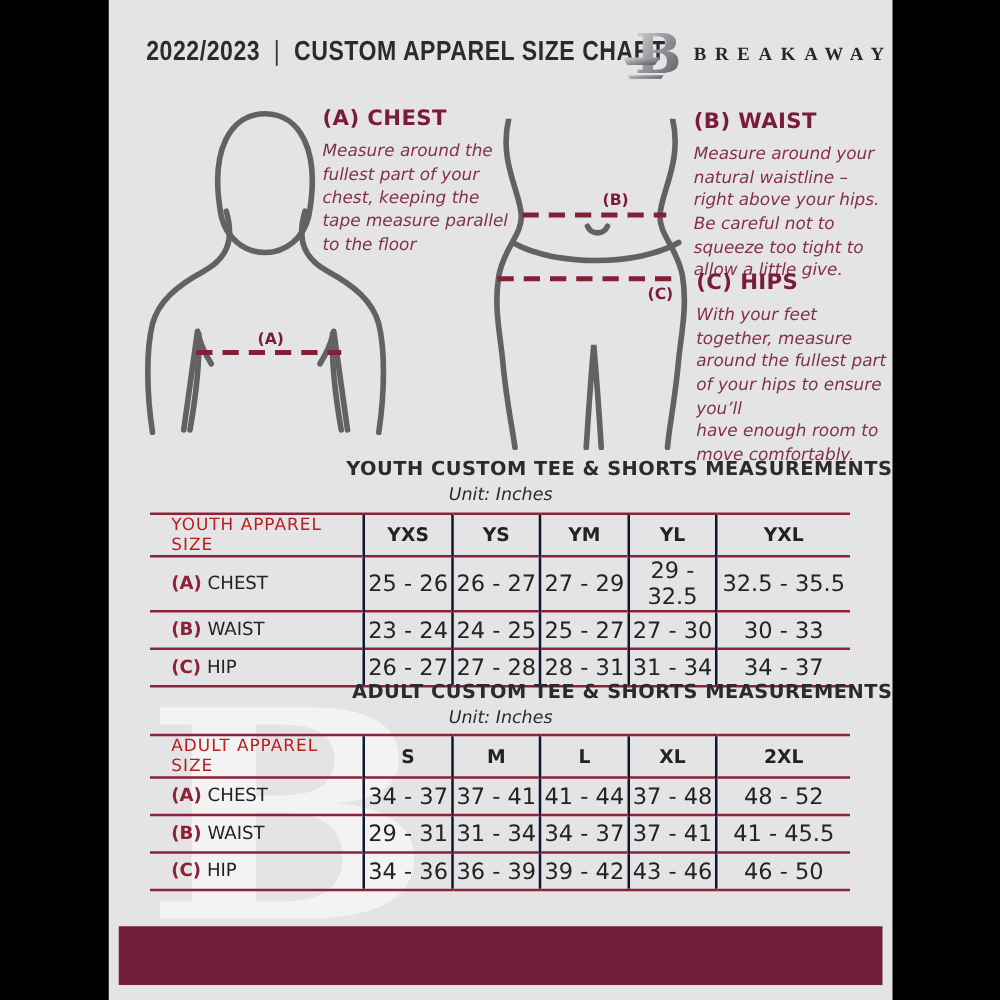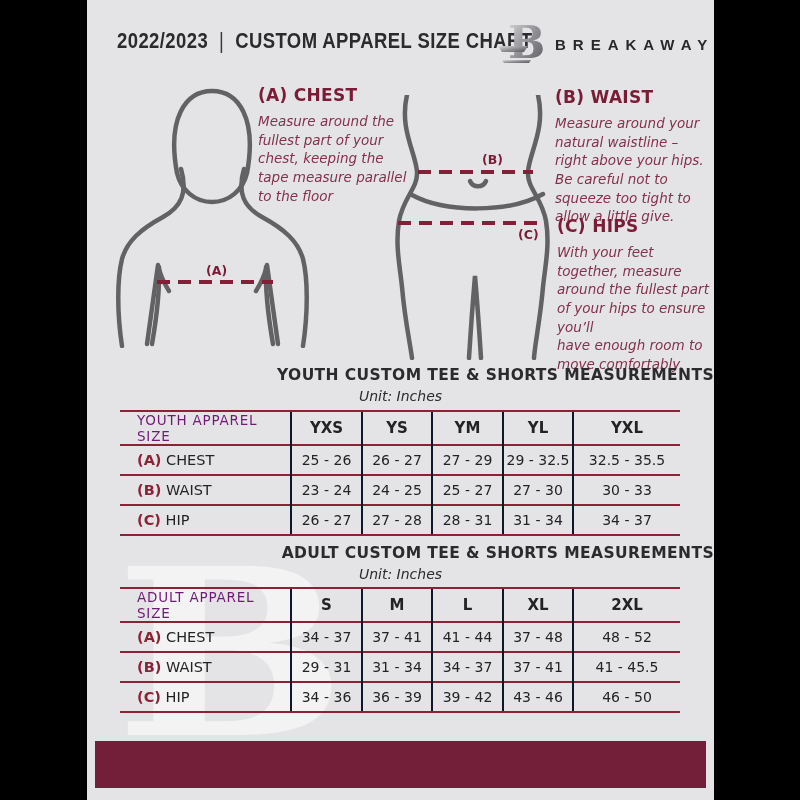--- a/index.html
+++ b/index.html
@@ -6,21 +6,21 @@
   body { background:#000; font-family:"DejaVu Sans", sans-serif; }
   .stage { position:relative; width:800px; height:800px; background:#000; overflow:hidden; }
   .page  { position:absolute; left:87px; top:0; width:627px; height:800px; background:#e4e4e6; overflow:hidden; }
 
   
   .hdr-left { position:absolute; left:30px; top:28px; white-space:nowrap;
               font-family:"Liberation Sans", sans-serif; font-weight:700; font-size:22px;
               color:#2b2b2d; letter-spacing:0.5px; transform:scaleX(0.84); transform-origin:0 50%; }
   .hdr-left .pipe { font-weight:300; color:#3a3a3c; padding:0 13px; }
   .logo { position:absolute; left:408px; top:15px; width:50px; height:54px; }
-  .brand { position:absolute; left:468px; top:36px; font-family:Liberation Sans, sans-serif;
+  .brand { position:absolute; left:468px; top:36px; font-family:Liberation Serif, serif;
            font-weight:700; font-size:15px; letter-spacing:7px; color:#28282a; }
 
   
   .watermark { position:absolute; left:28px; top:538px; font-family:"DejaVu Serif", serif;
                font-weight:700; font-size:232px; line-height:1; color:rgba(255,255,255,0.55);
                transform:scaleX(1.18); transform-origin:0 0; }
 
   
   .fig { position:absolute; }
   .fig path, .fig line.body { fill:none; stroke:#626265; stroke-width:4.5; stroke-linecap:round; }
@@ -35,26 +35,26 @@
 
   
   .tbl-title { position:absolute; width:100%; text-align:right; font-size:15.5px; font-weight:700;
                color:#2b2b2d; letter-spacing:0.4px; }
   .tbl-unit  { position:absolute; width:100%; text-align:center; font-size:14px; font-style:italic;
                font-weight:500; color:#2b2b2d; }
   table.size-table { position:absolute; left:33px; width:560px; border-collapse:collapse;
                      table-layout:fixed; }
   .size-table tr { height:30px; }
   .size-table th, .size-table td { border-top:2px solid #8b2236; text-align:center;
-                     font-size:14px; color:#232325; padding:0; }
+                     font-size:18px; color:#232325; padding:0; }
   .size-table tbody tr:last-child th, .size-table tbody tr:last-child td { border-bottom:2px solid #8b2236; }
   .size-table th:not(.lbl), .size-table td:not(.lbl) { border-left:2px solid #0f172a; }
   .size-table th { font-weight:700; font-size:15px; }
   .size-table .lbl { text-align:left; padding-left:17px; }
-  .size-table thead .lbl { font-weight:400; font-size:13.5px; letter-spacing:0.8px; color:#701a75; }
+  .size-table thead .lbl { font-weight:400; font-size:13.5px; letter-spacing:0.8px; color:#b91c1c; }
   .size-table td.lbl { font-size:14.5px; }
   .size-table .pfx { color:#8b2236; font-weight:700; }
 
   .footer-bar { position:absolute; left:8px; top:741px; width:611px; height:47px; background:#731f3a; }
 </style>
 </head>
 <body>
 
 <div class="stage">
   <div class="page">

